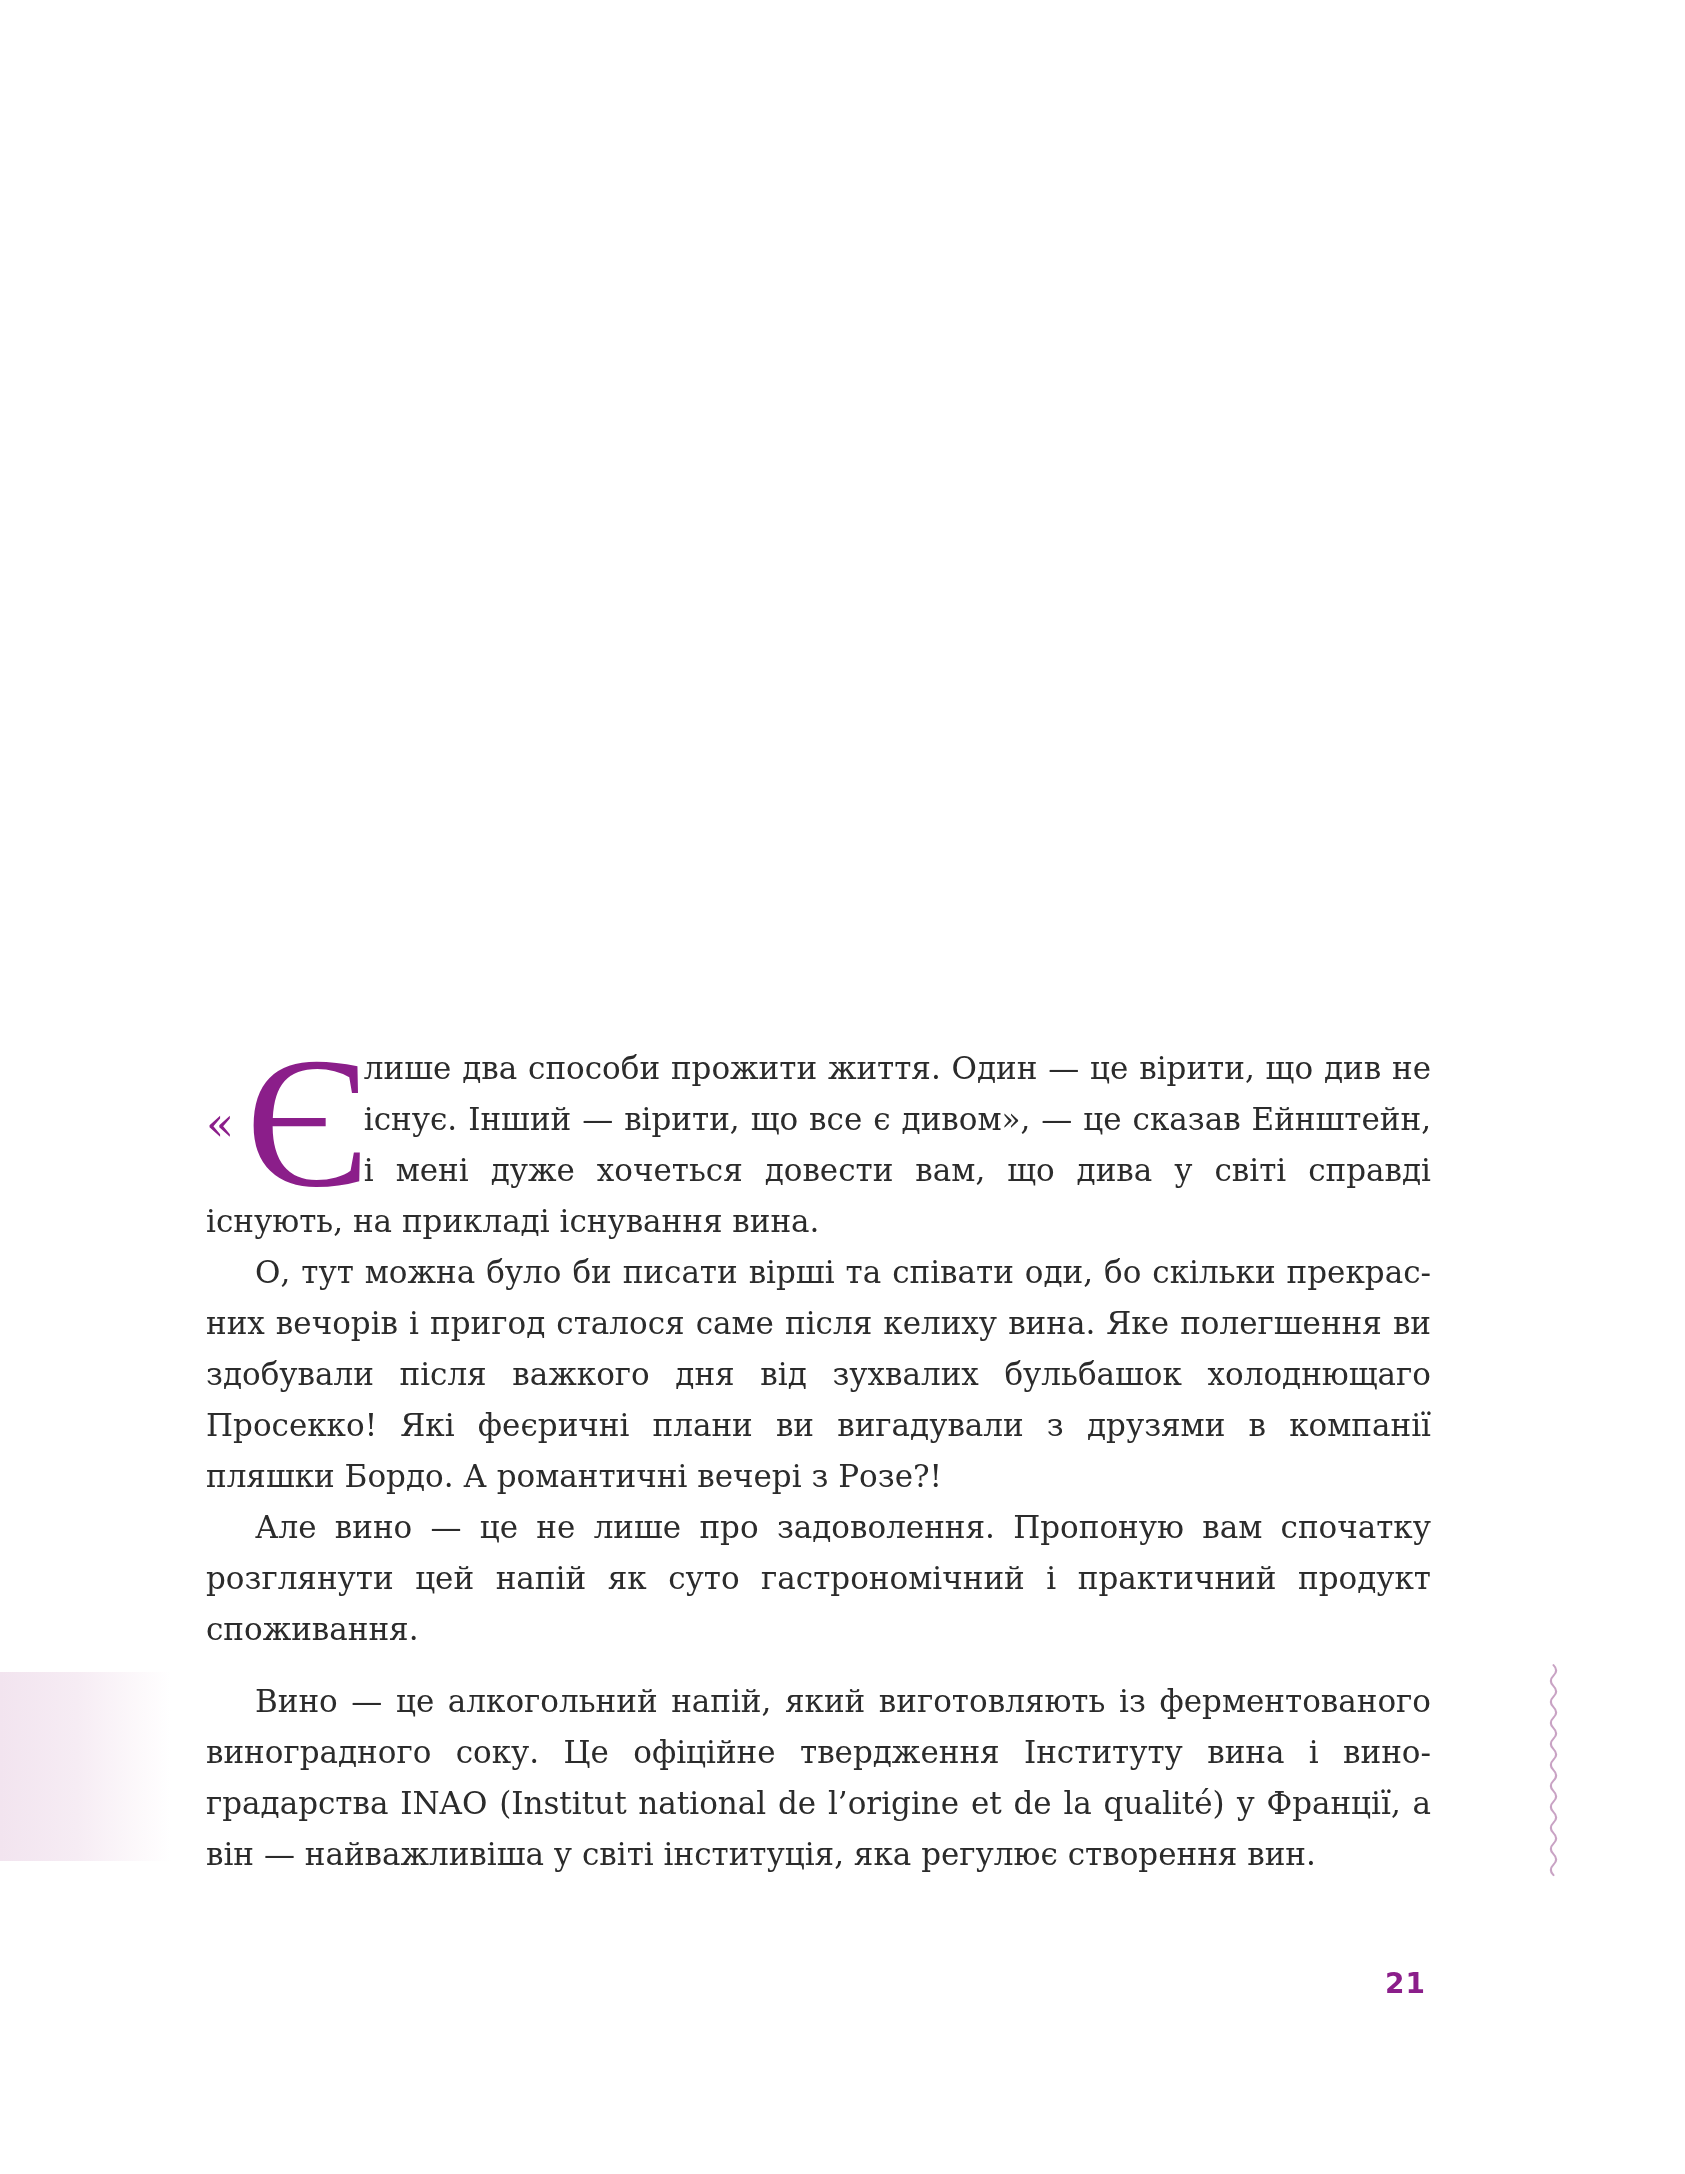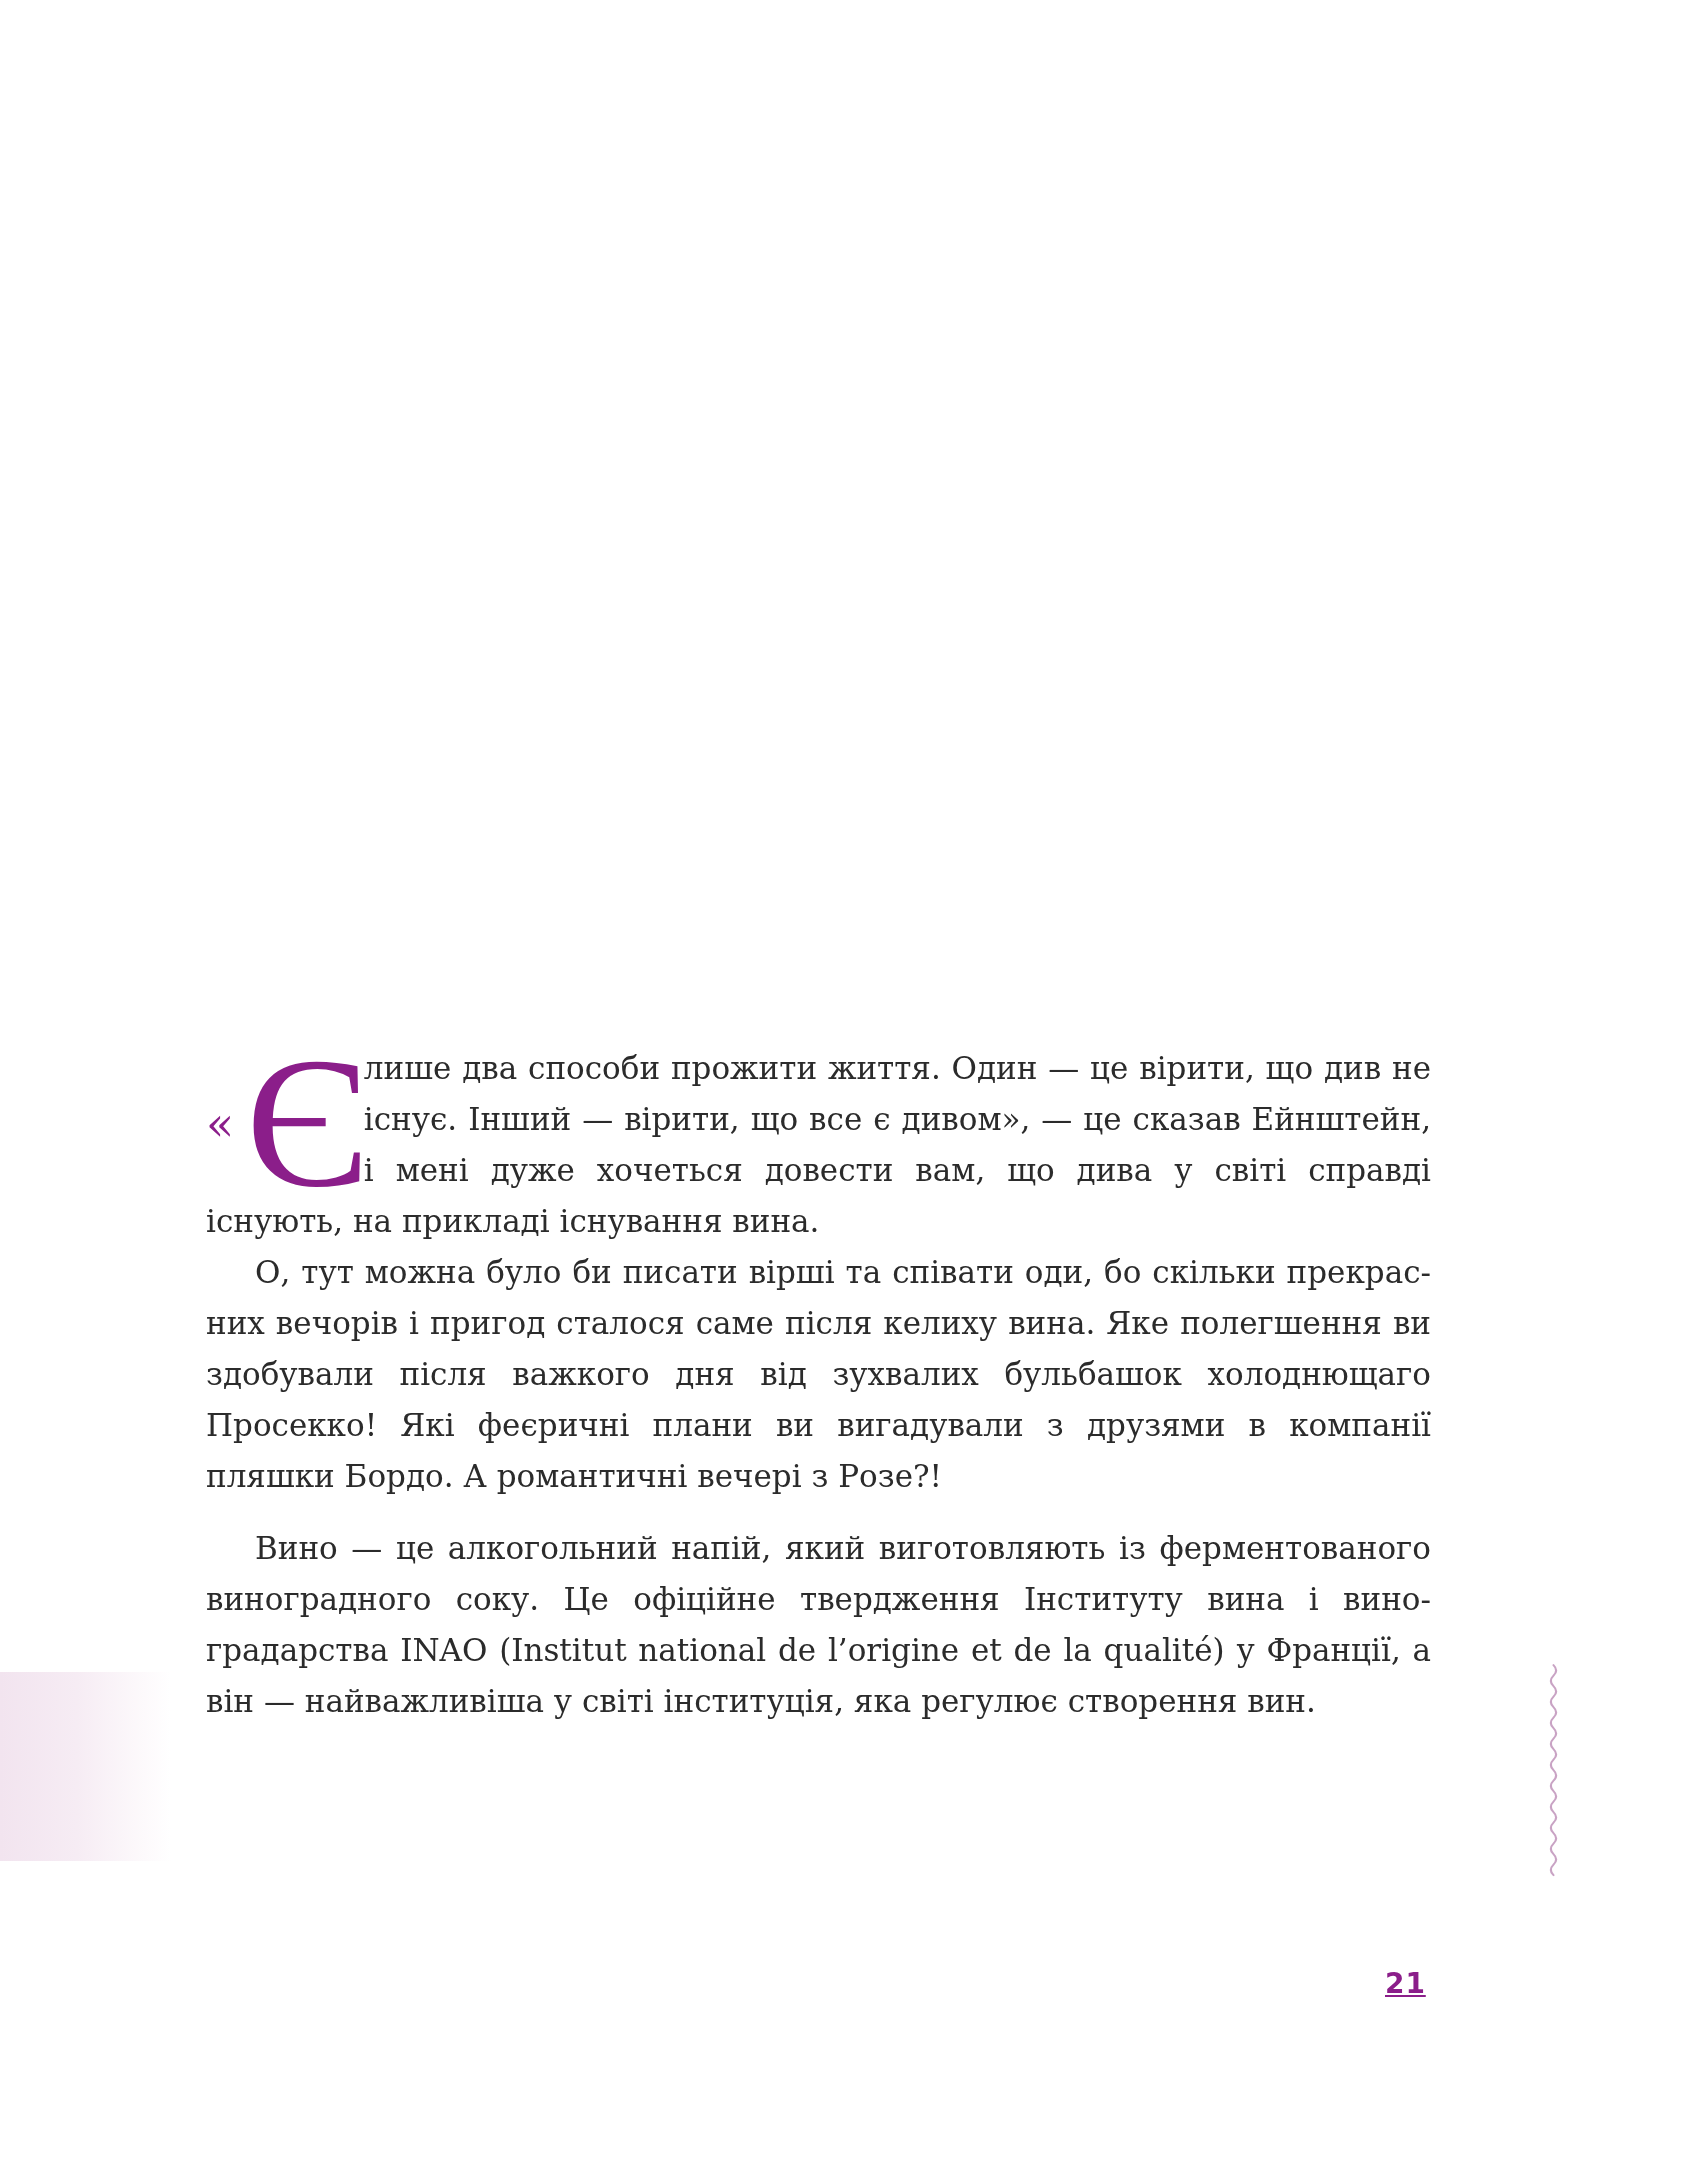--- a/index.html
+++ b/index.html
@@ -36,21 +36,20 @@
     position: absolute; left: 40px; top: -12.3px;
     font-family: "Liberation Serif", "DejaVu Serif", serif;
     font-weight: normal; font-size: 186px; line-height: 176px; color: #8b1e8a;
   }
 
   .page-number {
     position: absolute; left: 1385px; top: 1966px;
     font-family: "DejaVu Sans", "Liberation Sans", sans-serif;
     font-weight: bold; font-size: 28px; line-height: 35px; color: #8b1e8a;
     letter-spacing: 0.9px;
-    text-decoration: underline;
   }
 </style>
 </head>
 <body>
 
 <div class="page">
 
   <div class="side-gradient"></div>
 
   <svg class="wavy-line" viewBox="0 0 24 246" xmlns="http://www.w3.org/2000/svg">
@@ -69,18 +68,19 @@
 
   <div class="text-block">
     <p class="first">
       <span class="dropcap-wrap">
         <span class="dropcap-quote">«</span>
         <span class="dropcap-letter">Є</span>
       </span>
       <span>лише два способи прожити життя. Один — це вірити, що див не існує. Інший — вірити, що все є дивом», — це сказав Ейн­штейн, і мені дуже хочеться довести вам, що дива у світі справ­ді існують, на прикладі існування вина.</span>
     </p>
     <p>О, тут можна було би писати вірші та співати оди, бо скільки прекрас­них вечорів і пригод сталося саме після келиху вина. Яке полегшення ви здобували після важкого дня від зухвалих бульбашок холоднюща­го Просекко! Які феєричні плани ви вигадували з друзями в компанії пляшки Бордо. А романтичні вечері з Розе?!</p>
+    <p>Але вино — це не лише про задоволення. Пропоную вам спочатку розглянути цей напій як суто гастрономічний і практичний продукт споживання.</p>
     <p class="spaced">Вино — це алкогольний напій, який виготовляють із ферментовано­го виноградного соку. Це офіційне твердження Інституту вина і вино­градарства INAO (Institut national de l’origine et de la qualité) у Франції, а він — найважливіша у світі інституція, яка регулює створення вин.</p>
   </div>
 
   <div class="page-number">21</div>
 </div>
 
 
 </body></html>

